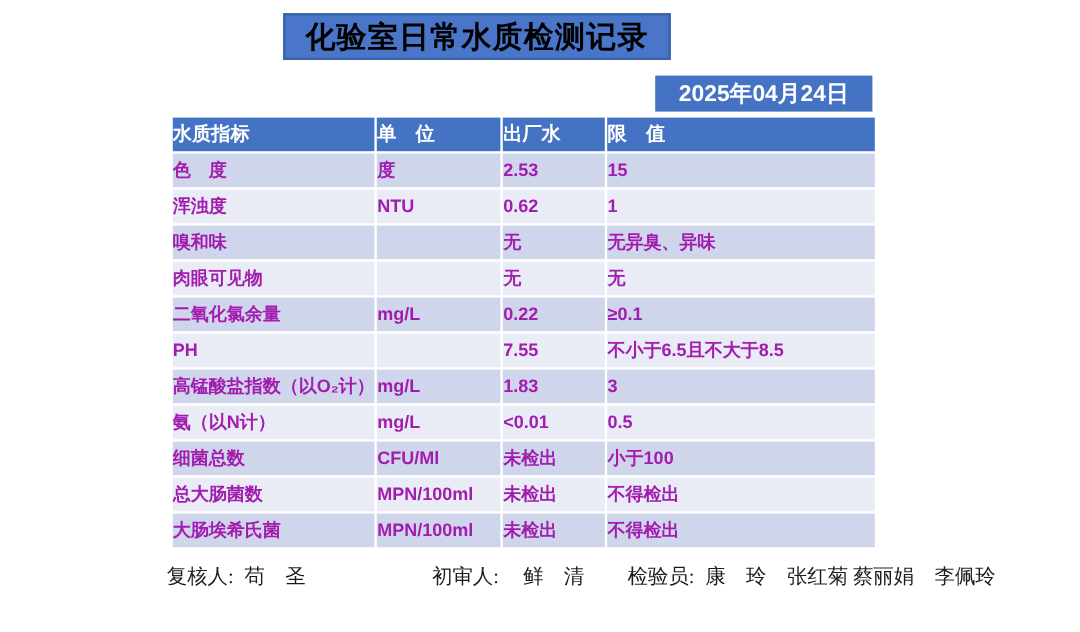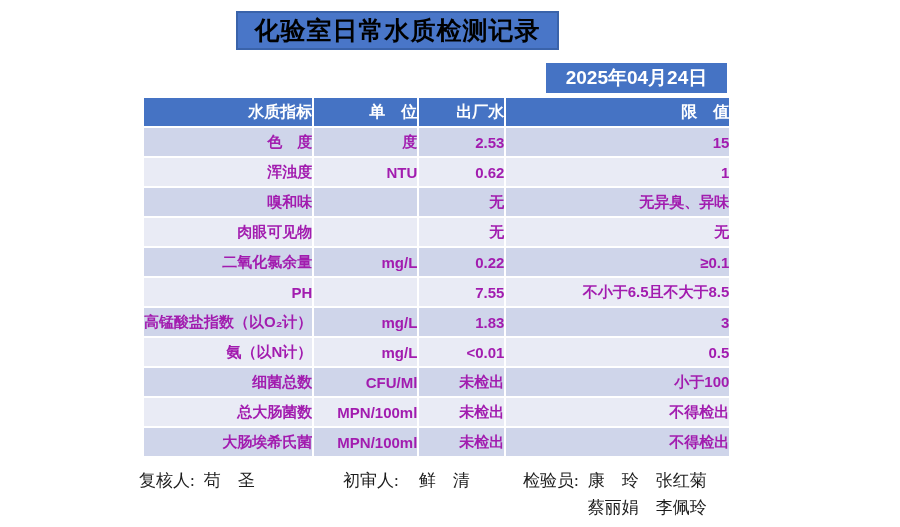--- a/index.html
+++ b/index.html
@@ -32,43 +32,43 @@
     display: flex; align-items: center; justify-content: center;
     white-space: pre;
   }
 
   table.wq {
     position: absolute; left: 142px; top: 96px;
     border-collapse: separate; border-spacing: 2px;
     table-layout: fixed;
   }
   table.wq th, table.wq td {
-    text-align: right; vertical-align: middle;
+    text-align: left; vertical-align: middle;
     white-space: pre; overflow: hidden;
   }
   table.wq th {
     background: #4573C4; color: #ffffff;
     height: 28px; font-size: 16px; font-weight: bold;
   }
   table.wq td {
     height: 28px; font-size: 15px; font-weight: bold; color: #a21caf;
   }
   table.wq tbody tr:nth-child(odd) td { background: #CFD5EA; }
   table.wq tbody tr:nth-child(even) td { background: #E9EBF5; }
 
   .footer {
     position: absolute; left: 0; top: 463px; width: 900px;
     font-family: "Liberation Serif", "DejaVu Serif", serif;
     font-size: 17px; color: #1c1c1c;
   }
   .signoff { position: absolute; display: flex; gap: 9px; white-space: pre; }
   .signoff-reviewer { left: 139px; top: 6px; }
-  .signoff-auditor  { left: 343px; top: 6px; gap: 20px; }
+  .signoff-auditor  { left: 360px; top: 6px; gap: 20px; }
   .signoff-inspectors { left: 523px; top: 6px; align-items: flex-start; justify-content: flex-end; }
-  .inspector-names { display: flex; flex-direction: column; gap: 4px; }
+  .inspector-names { display: flex; flex-direction: row; gap: 4px; }
   .inspector-line { white-space: pre; }
 </style>
 </head>
 <body>
 
 <div class="page">
 
   <div class="title-bar">化验室日常水质检测记录</div>
 
   <div class="date-box">2025年04月24日</div>

